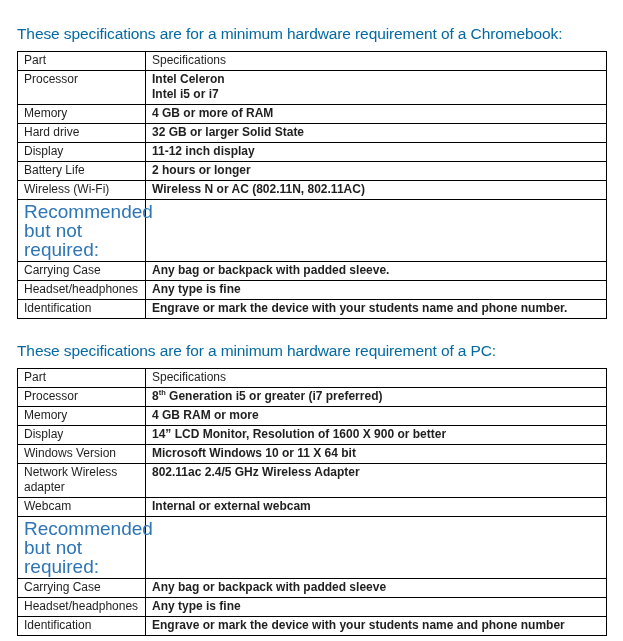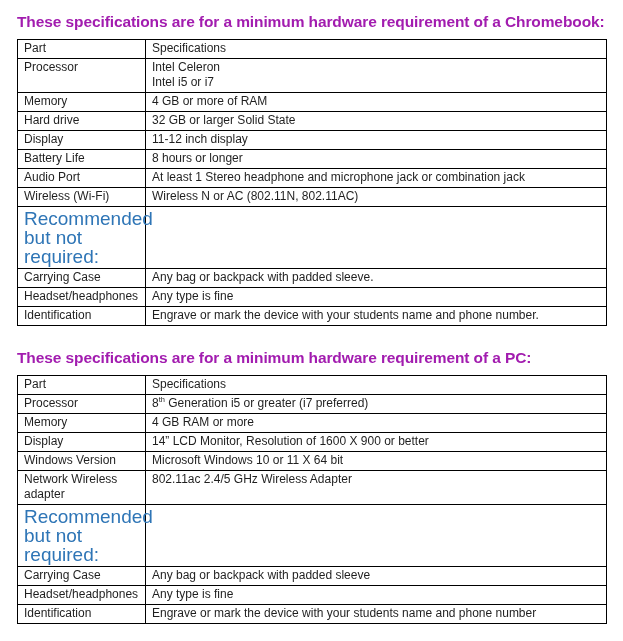--- a/index.html
+++ b/index.html
@@ -12,23 +12,23 @@
   }
   .page {
     width: 623px;
     height: 641px;
     padding: 8px 16px 0 17px;
     overflow: hidden;
     background: #ffffff;
   }
   .section-heading {
     font-size: 15.5px;
-    font-weight: 700;
-    color: #a21caf;
-    margin: 4px 0 7px 0;
+    font-weight: 400;
+    color: #0369a1;
+    margin: 16px 0 7px 0;
     line-height: 20px;
     letter-spacing: -0.1px;
     white-space: nowrap;
   }
   section.second {
     margin-top: 22px;
   }
   table.spec-table {
     border-collapse: collapse;
     width: 590px;
@@ -54,21 +54,21 @@
     line-height: 19px;
     padding-top: 2px;
     padding-bottom: 2px;
   }
   sup {
     font-size: 0.62em;
     vertical-align: super;
     line-height: 0;
     text-align: center;
   }
-  .spec-line { min-height: 15px; }
+  .spec-line { min-height: 15px; font-weight: bold; }
 </style>
 </head>
 <body>
 
 <div class="page">
 
   <section class="first">
     <h2 class="section-heading">These specifications are for a minimum hardware requirement of a Chromebook:</h2>
     <table class="spec-table">
       <thead>
@@ -99,27 +99,21 @@
           </tr>
           <tr>
             <td class="part-cell">Display</td>
             <td class="spec-cell">
               <div class="spec-line">11-12 inch display</div>
             </td>
           </tr>
           <tr>
             <td class="part-cell">Battery Life</td>
             <td class="spec-cell">
-              <div class="spec-line">8 hours or longer</div>
-            </td>
-          </tr>
-          <tr>
-            <td class="part-cell">Audio Port</td>
-            <td class="spec-cell">
-              <div class="spec-line">At least 1 Stereo headphone and microphone jack or combination jack</div>
+              <div class="spec-line">2 hours or longer</div>
             </td>
           </tr>
           <tr>
             <td class="part-cell">Wireless (Wi-Fi)</td>
             <td class="spec-cell">
               <div class="spec-line">Wireless N or AC (802.11N, 802.11AC)</div>
             </td>
           </tr>
           <tr class="subheader">
             <td class="part-cell">Recommended but not required:</td>
@@ -180,20 +174,26 @@
             <td class="spec-cell">
               <div class="spec-line">Microsoft Windows 10 or 11 X 64 bit</div>
             </td>
           </tr>
           <tr>
             <td class="part-cell">Network Wireless adapter</td>
             <td class="spec-cell">
               <div class="spec-line">802.11ac 2.4/5 GHz Wireless Adapter</div>
             </td>
           </tr>
+          <tr>
+            <td class="part-cell">Webcam</td>
+            <td class="spec-cell">
+              <div class="spec-line">Internal or external webcam</div>
+            </td>
+          </tr>
           <tr class="subheader">
             <td class="part-cell">Recommended but not required:</td>
             <td class="spec-cell"></td>
           </tr>
           <tr>
             <td class="part-cell">Carrying Case</td>
             <td class="spec-cell">
               <div class="spec-line">Any bag or backpack with padded sleeve</div>
             </td>
           </tr>

